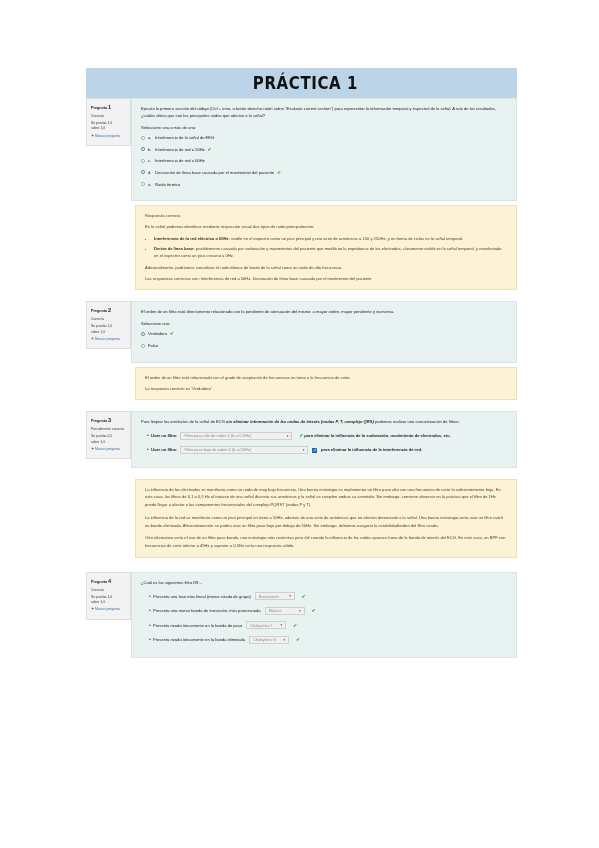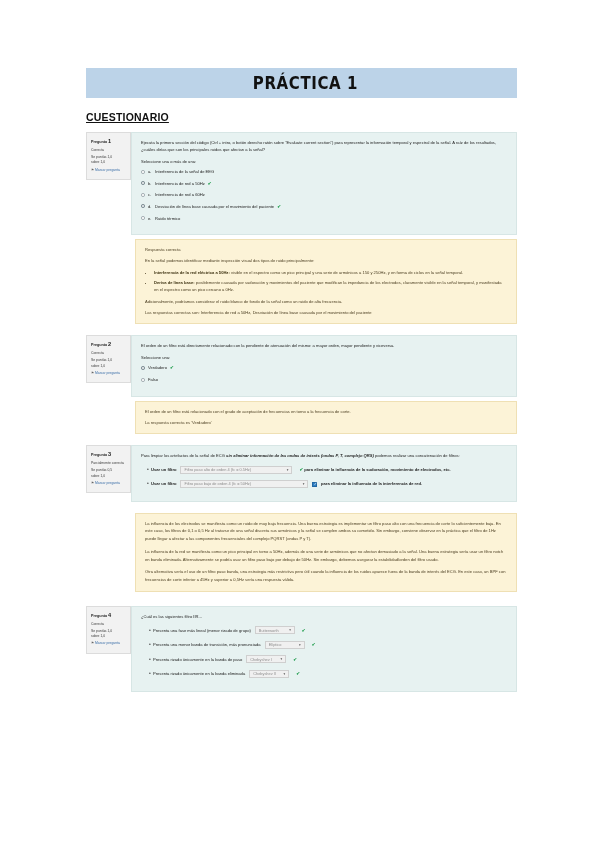--- a/index.html
+++ b/index.html
@@ -141,21 +141,20 @@
 </style>
 </head>
 <body>
 
 <div class="page">
 
   <div class="banner">
     <div class="banner-title">PRÁCTICA 1</div>
   </div>
 
-  <div class="section-heading">CUESTIONARIO</div>
 
   <div class="qblock">
     <div class="qinfo">
       <div class="qnum">
         <span>Pregunta</span>
         <b>1</b>
       </div>
       <div class="state">Correcta</div>
       <div class="grade">
         <span>Se puntúa 1,0</span><br>

